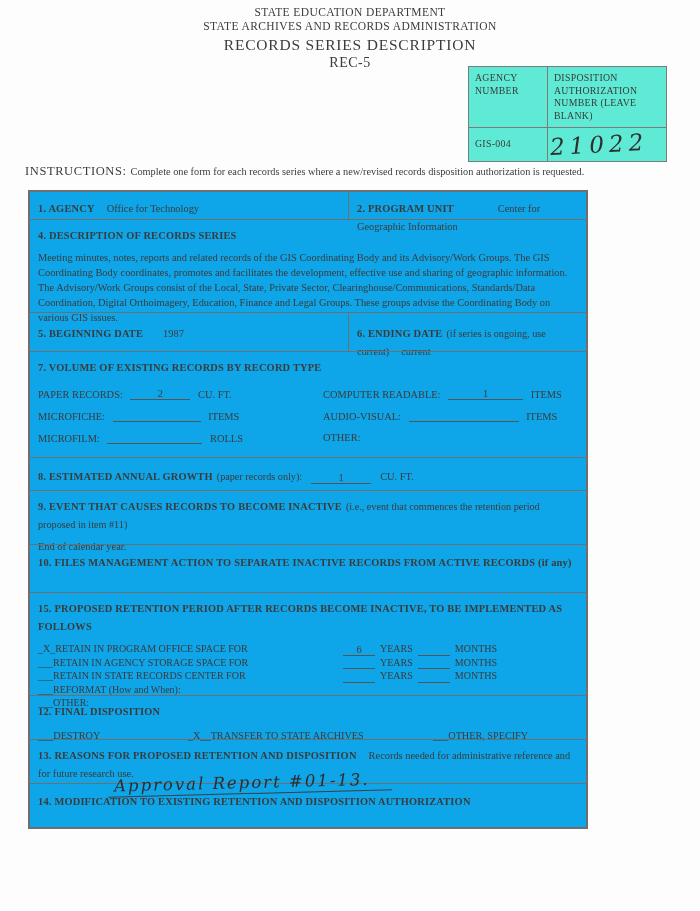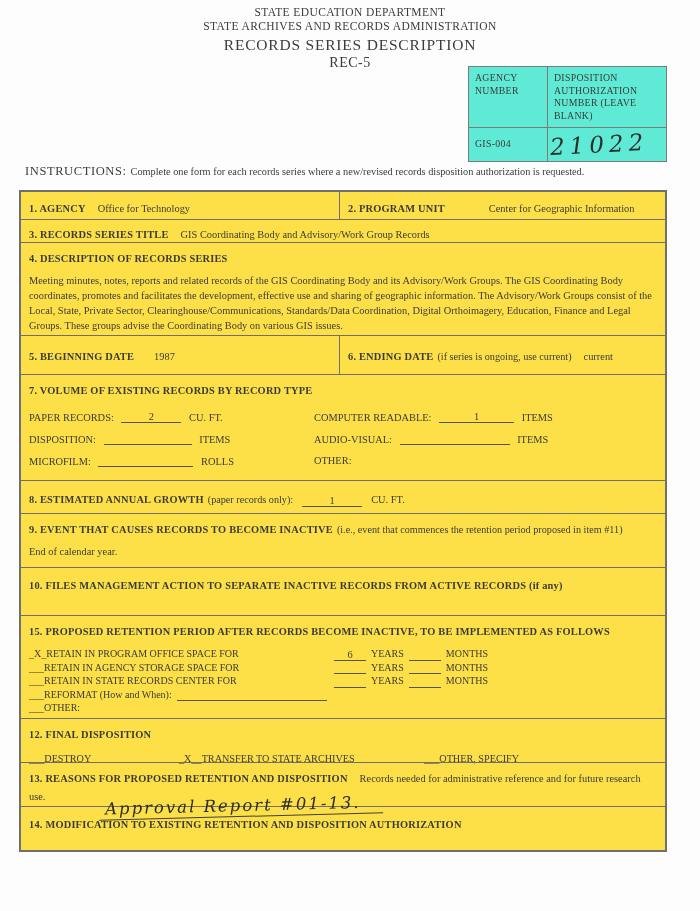--- a/index.html
+++ b/index.html
@@ -28,22 +28,22 @@
     font-family:"DejaVu Serif", serif; font-style:italic;
     font-size:23px; letter-spacing:5px; color:#2e2e2e;
     transform:rotate(-3deg); padding:0 2px; overflow:visible;
   }
   
   .instructions { position:absolute; top:161px; left:25px; width:655px; }
   .instr-label { font-size:12.5px; letter-spacing:0.6px; }
   .instr-text { font-size:10.3px; }
   
   .form-table {
-    position:absolute; top:190px; left:19px; width:648px;
-    border:2px solid #6f6f6f; background:#fde047;
+    position:absolute; top:190px; left:28px; width:560px;
+    border:2px solid #6f6f6f; background:#0ea5e9;
   }
   .row { border-top:1.5px solid #6f6f6f; padding:5px 8px; position:relative; }
   .row:first-child { border-top:none; }
   .lbl { font-weight:bold; font-size:10.4px; letter-spacing:0.2px; }
   .val { font-size:10.4px; }
   .note { font-weight:normal; font-size:10.2px; }
   .gap-s { margin-left:8px; }
   .gap-m { margin-left:16px; }
   .gap-l { margin-left:40px; }
   .split { display:flex; padding:0; }
@@ -117,24 +117,20 @@
       <div class="cell">
         <span class="lbl">1. AGENCY</span>
         <span class="val gap-s">Office for Technology</span>
       </div>
       <div class="cell">
         <span class="lbl">2. PROGRAM UNIT</span>
         <span class="val gap-l">Center for Geographic Information</span>
       </div>
     </div>
 
-    <div class="row r3">
-      <span class="lbl">3. RECORDS SERIES TITLE</span>
-      <span class="val gap-s">GIS Coordinating Body and Advisory/Work Group Records</span>
-    </div>
 
     <div class="row r4">
       <span class="lbl">4. DESCRIPTION OF RECORDS SERIES</span>
       <div class="para">Meeting minutes, notes, reports and related records of the GIS Coordinating Body and its Advisory/Work Groups.  The GIS Coordinating Body coordinates, promotes and facilitates the development, effective use and sharing of geographic information.  The Advisory/Work Groups consist of the Local, State, Private Sector, Clearinghouse/Communications, Standards/Data Coordination, Digital Orthoimagery, Education, Finance and Legal Groups.  These groups advise the Coordinating Body on various GIS issues.</div>
     </div>
 
     <div class="row r56 split">
       <div class="cell">
         <span class="lbl">5. BEGINNING DATE</span>
         <span class="val gap-m">1987</span>
@@ -153,21 +149,21 @@
           <span>PAPER RECORDS:</span>
           <span class="blank b60">2</span>
           <span>CU. FT.</span>
         </div>
         <div>
           <span>COMPUTER READABLE:</span>
           <span class="blank b75">1</span>
           <span>ITEMS</span>
         </div>
         <div>
-          <span>DISPOSITION:</span>
+          <span>MICROFICHE:</span>
           <span class="blank b88"></span>
           <span>ITEMS</span>
         </div>
         <div>
           <span>AUDIO-VISUAL:</span>
           <span class="blank b110"></span>
           <span>ITEMS</span>
         </div>
         <div>
           <span>MICROFILM:</span>

